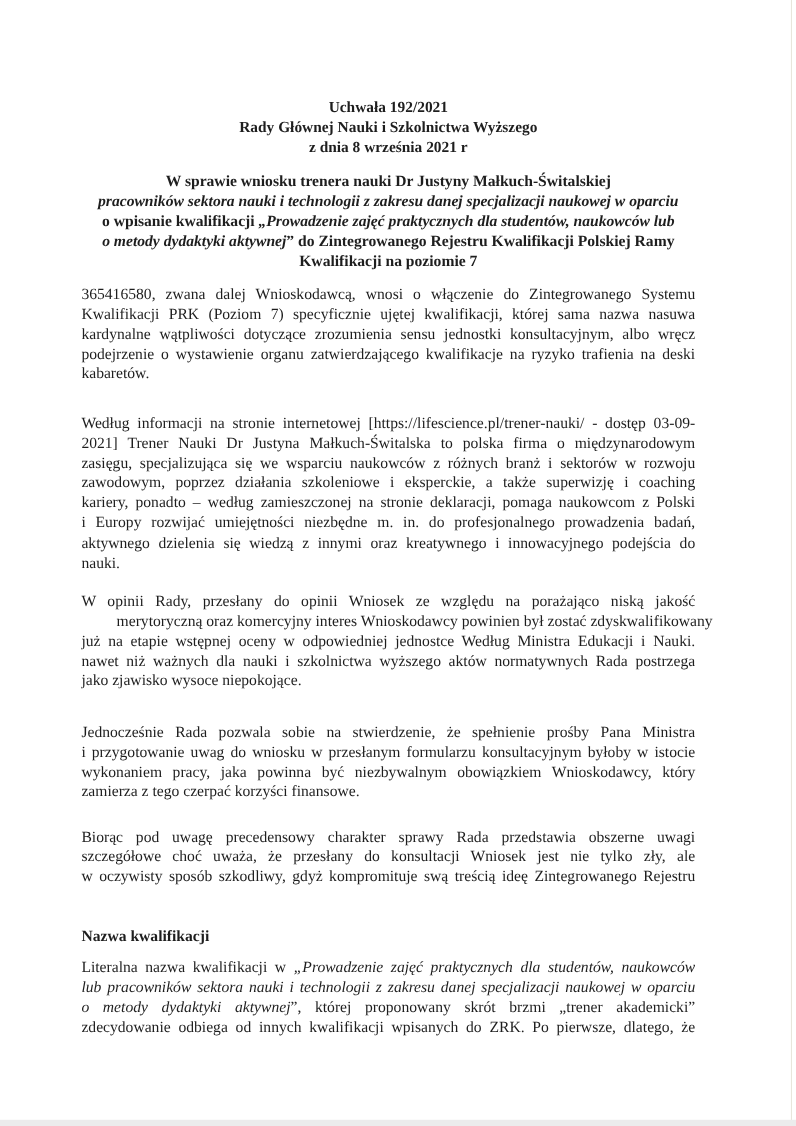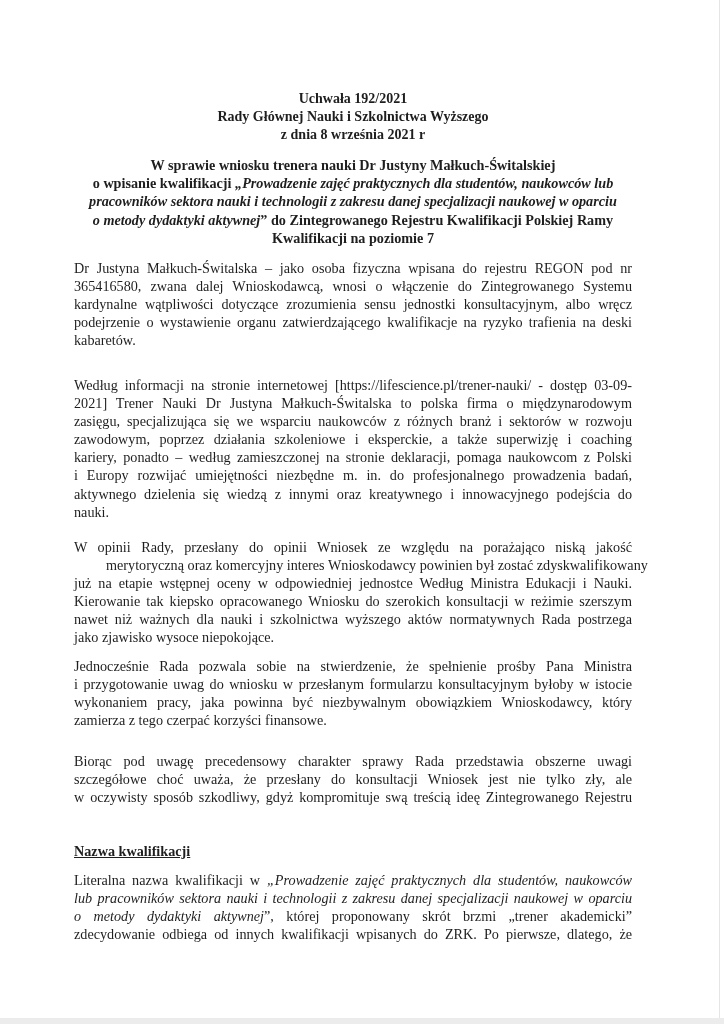--- a/index.html
+++ b/index.html
@@ -54,68 +54,67 @@
 <div class="page">
 
   <div class="title-block">
     <div>Uchwała 192/2021</div>
     <div>Rady Głównej Nauki i Szkolnictwa Wyższego</div>
     <div>z dnia 8 września 2021 r</div>
   </div>
 
   <div class="subject-block">
     <div>W sprawie wniosku trenera nauki Dr Justyny Małkuch-Świtalskiej</div>
+    <div><i>pracowników sektora nauki i technologii z zakresu danej specjalizacji naukowej w oparciu</i></div>
     <div><span>o wpisanie kwalifikacji </span><i>„Prowadzenie zajęć praktycznych dla studentów, naukowców lub</i></div>
-    <div><i>pracowników sektora nauki i technologii z zakresu danej specjalizacji naukowej w oparciu</i></div>
     <div><i>o metody dydaktyki aktywnej</i><span>” do Zintegrowanego Rejestru Kwalifikacji Polskiej Ramy</span></div>
     <div>Kwalifikacji na poziomie 7</div>
   </div>
 
   <div class="para" style="top:259px;">
-    <div class="line" style="white-space: nowrap; display: block;">Dr Justyna Małkuch-Świtalska – jako osoba fizyczna wpisana do rejestru REGON pod nr</div>
     <div class="line" style="white-space: nowrap; display: block;">365416580, zwana dalej Wnioskodawcą, wnosi o włączenie do Zintegrowanego Systemu</div>
+    <div class="line" style="white-space: nowrap; display: block; word-spacing: 0.0015625px;">Kwalifikacji PRK (Poziom 7) specyficznie ujętej kwalifikacji, której sama nazwa nasuwa</div>
     <div class="line" style="white-space: nowrap; display: block;">kardynalne wątpliwości dotyczące zrozumienia sensu jednostki konsultacyjnym, albo wręcz</div>
     <div class="line" style="white-space: nowrap; display: block;">podejrzenie o wystawienie organu zatwierdzającego kwalifikacje na ryzyko trafienia na deski</div>
     <div class="line last" style="white-space: normal;">kabaretów.</div>
   </div>
 
   <div class="para" style="top:376px;">
     <div class="line" style="white-space: nowrap; display: block;">Według informacji na stronie internetowej [https://lifescience.pl/trener-nauki/ - dostęp 03-09-</div>
     <div class="line" style="white-space: nowrap; display: block;">2021] Trener Nauki Dr Justyna Małkuch-Świtalska to polska firma o międzynarodowym</div>
     <div class="line" style="white-space: nowrap; display: block;">zasięgu, specjalizująca się we wsparciu naukowców z różnych branż i sektorów w rozwoju</div>
     <div class="line" style="white-space: nowrap; display: block;">zawodowym, poprzez działania szkoleniowe i eksperckie, a także superwizję i coaching</div>
     <div class="line" style="white-space: nowrap; display: block;">kariery, ponadto – według zamieszczonej na stronie deklaracji, pomaga naukowcom z Polski</div>
     <div class="line" style="white-space: nowrap; display: block;">i Europy rozwijać umiejętności niezbędne m. in. do profesjonalnego prowadzenia badań,</div>
     <div class="line" style="white-space: nowrap; display: block;">aktywnego dzielenia się wiedzą z innymi oraz kreatywnego i innowacyjnego podejścia do</div>
     <div class="line last" style="white-space: normal;">nauki.</div>
   </div>
 
   <div class="para" style="top:538px;">
     <div class="line" style="white-space: nowrap; display: block;">W opinii Rady, przesłany do opinii Wniosek ze względu na porażająco niską jakość</div>
     <div class="line" style="white-space: nowrap; display: block; margin-left: 32px;">merytoryczną oraz komercyjny interes Wnioskodawcy powinien był zostać zdyskwalifikowany</div>
     <div class="line" style="white-space: nowrap; display: block;">już na etapie wstępnej oceny w odpowiedniej jednostce Według Ministra Edukacji i Nauki.</div>
-    <div class="line" style="white-space: nowrap; display: block;">Kierowanie tak kiepsko opracowanego Wniosku do szerokich konsultacji w reżimie szerszym</div>
     <div class="line" style="white-space: nowrap; display: block;">nawet niż ważnych dla nauki i szkolnictwa wyższego aktów normatywnych Rada postrzega</div>
     <div class="line last" style="white-space: normal;">jako zjawisko wysoce niepokojące.</div>
   </div>
 
   <div class="para" style="top:657px;">
     <div class="line" style="white-space: nowrap; display: block;">Jednocześnie Rada pozwala sobie na stwierdzenie, że spełnienie prośby Pana Ministra</div>
     <div class="line" style="white-space: nowrap; display: block;">i przygotowanie uwag do wniosku w przesłanym formularzu konsultacyjnym byłoby w istocie</div>
     <div class="line" style="white-space: nowrap; display: block;">wykonaniem pracy, jaka powinna być niezbywalnym obowiązkiem Wnioskodawcy, który</div>
     <div class="line last" style="white-space: normal;">zamierza z tego czerpać korzyści finansowe.</div>
   </div>
 
   <div class="para" style="top:752px;">
     <div class="line" style="white-space: nowrap; display: block;">Biorąc pod uwagę precedensowy charakter sprawy Rada przedstawia obszerne uwagi</div>
     <div class="line" style="white-space: nowrap; display: block;">szczegółowe choć uważa, że przesłany do konsultacji Wniosek jest nie tylko zły, ale</div>
     <div class="line" style="white-space: nowrap; display: block;">w oczywisty sposób szkodliwy, gdyż kompromituje swą treścią ideę Zintegrowanego Rejestru</div>
   </div>
 
-  <div class="heading" style="top:842px;text-decoration:underline;">Nazwa kwalifikacji</div>
+  <div class="heading" style="top:842px;">Nazwa kwalifikacji</div>
 
   <div class="para" style="top:871px;">
     <div class="line" style="white-space: nowrap; display: block; letter-spacing: -0.000179598px;"><span><span>Literalna nazwa kwalifikacji w </span><i>„Prowadzenie zajęć praktycznych dla studentów, naukowców</i></span></div>
     <div class="line" style="white-space: nowrap; display: block;"><i>lub pracowników sektora nauki i technologii z zakresu danej specjalizacji naukowej w oparciu</i></div>
     <div class="line" style="white-space: nowrap; display: block; letter-spacing: -0.000195313px;"><span><i>o metody dydaktyki aktywnej</i><span>”, której proponowany skrót brzmi „trener akademicki”</span></span></div>
     <div class="line" style="white-space: nowrap; display: block;">zdecydowanie odbiega od innych kwalifikacji wpisanych do ZRK.  Po pierwsze, dlatego, że</div>
   </div>
 
 </div>
 

